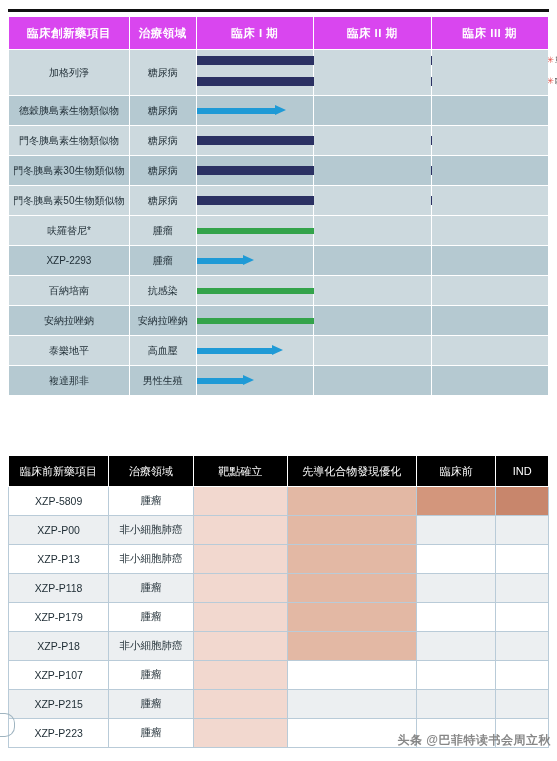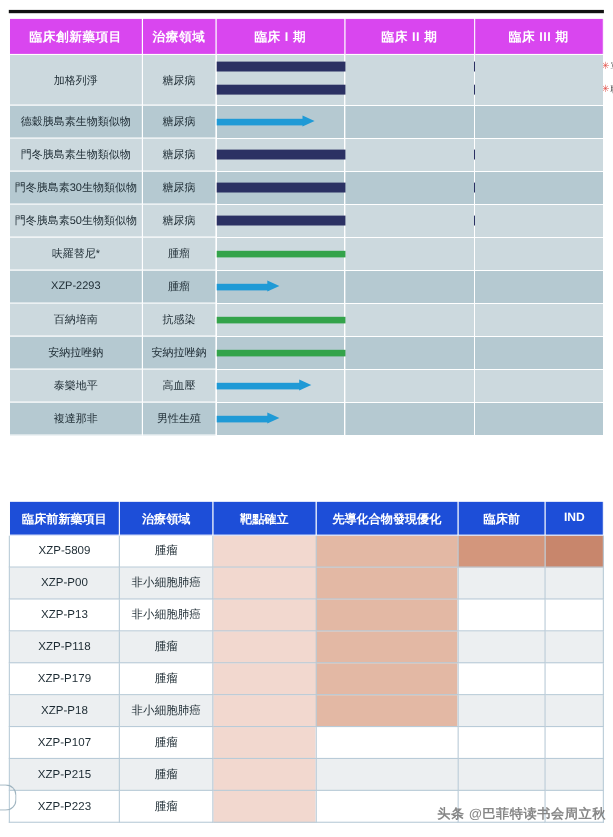--- a/index.html
+++ b/index.html
@@ -51,21 +51,21 @@
 
   .lbl{
     position:absolute;font-size:8px;color:#222;white-space:nowrap;
     line-height:10px;
   }
   .star{color:#e2544c;font-size:9px;margin-right:1px;}
 
   
   .t2{position:absolute;left:8px;top:455px;width:541px;border-collapse:collapse;}
   .t2 th{
-    background:#1d4ed8;color:#ffffff;font-weight:bold;font-size:11px;
+    background:#000000;color:#ffffff;font-weight:normal;font-size:11px;
     text-align:center;height:28px;border:1.2px solid #ffffff;
   }
   .t2 td{
     border:1px solid #b9cbd8;height:28px;font-size:10.5px;color:#1d2b33;
     text-align:center;background:#ffffff;padding:0;
   }
   .t2 tr.alt td{background:#eceff1;}
   .t2 td.c-name{width:110px;text-align:center;}
   .t2 td.c-area{width:94px;}
   .t2 td.s1{width:104px;}

